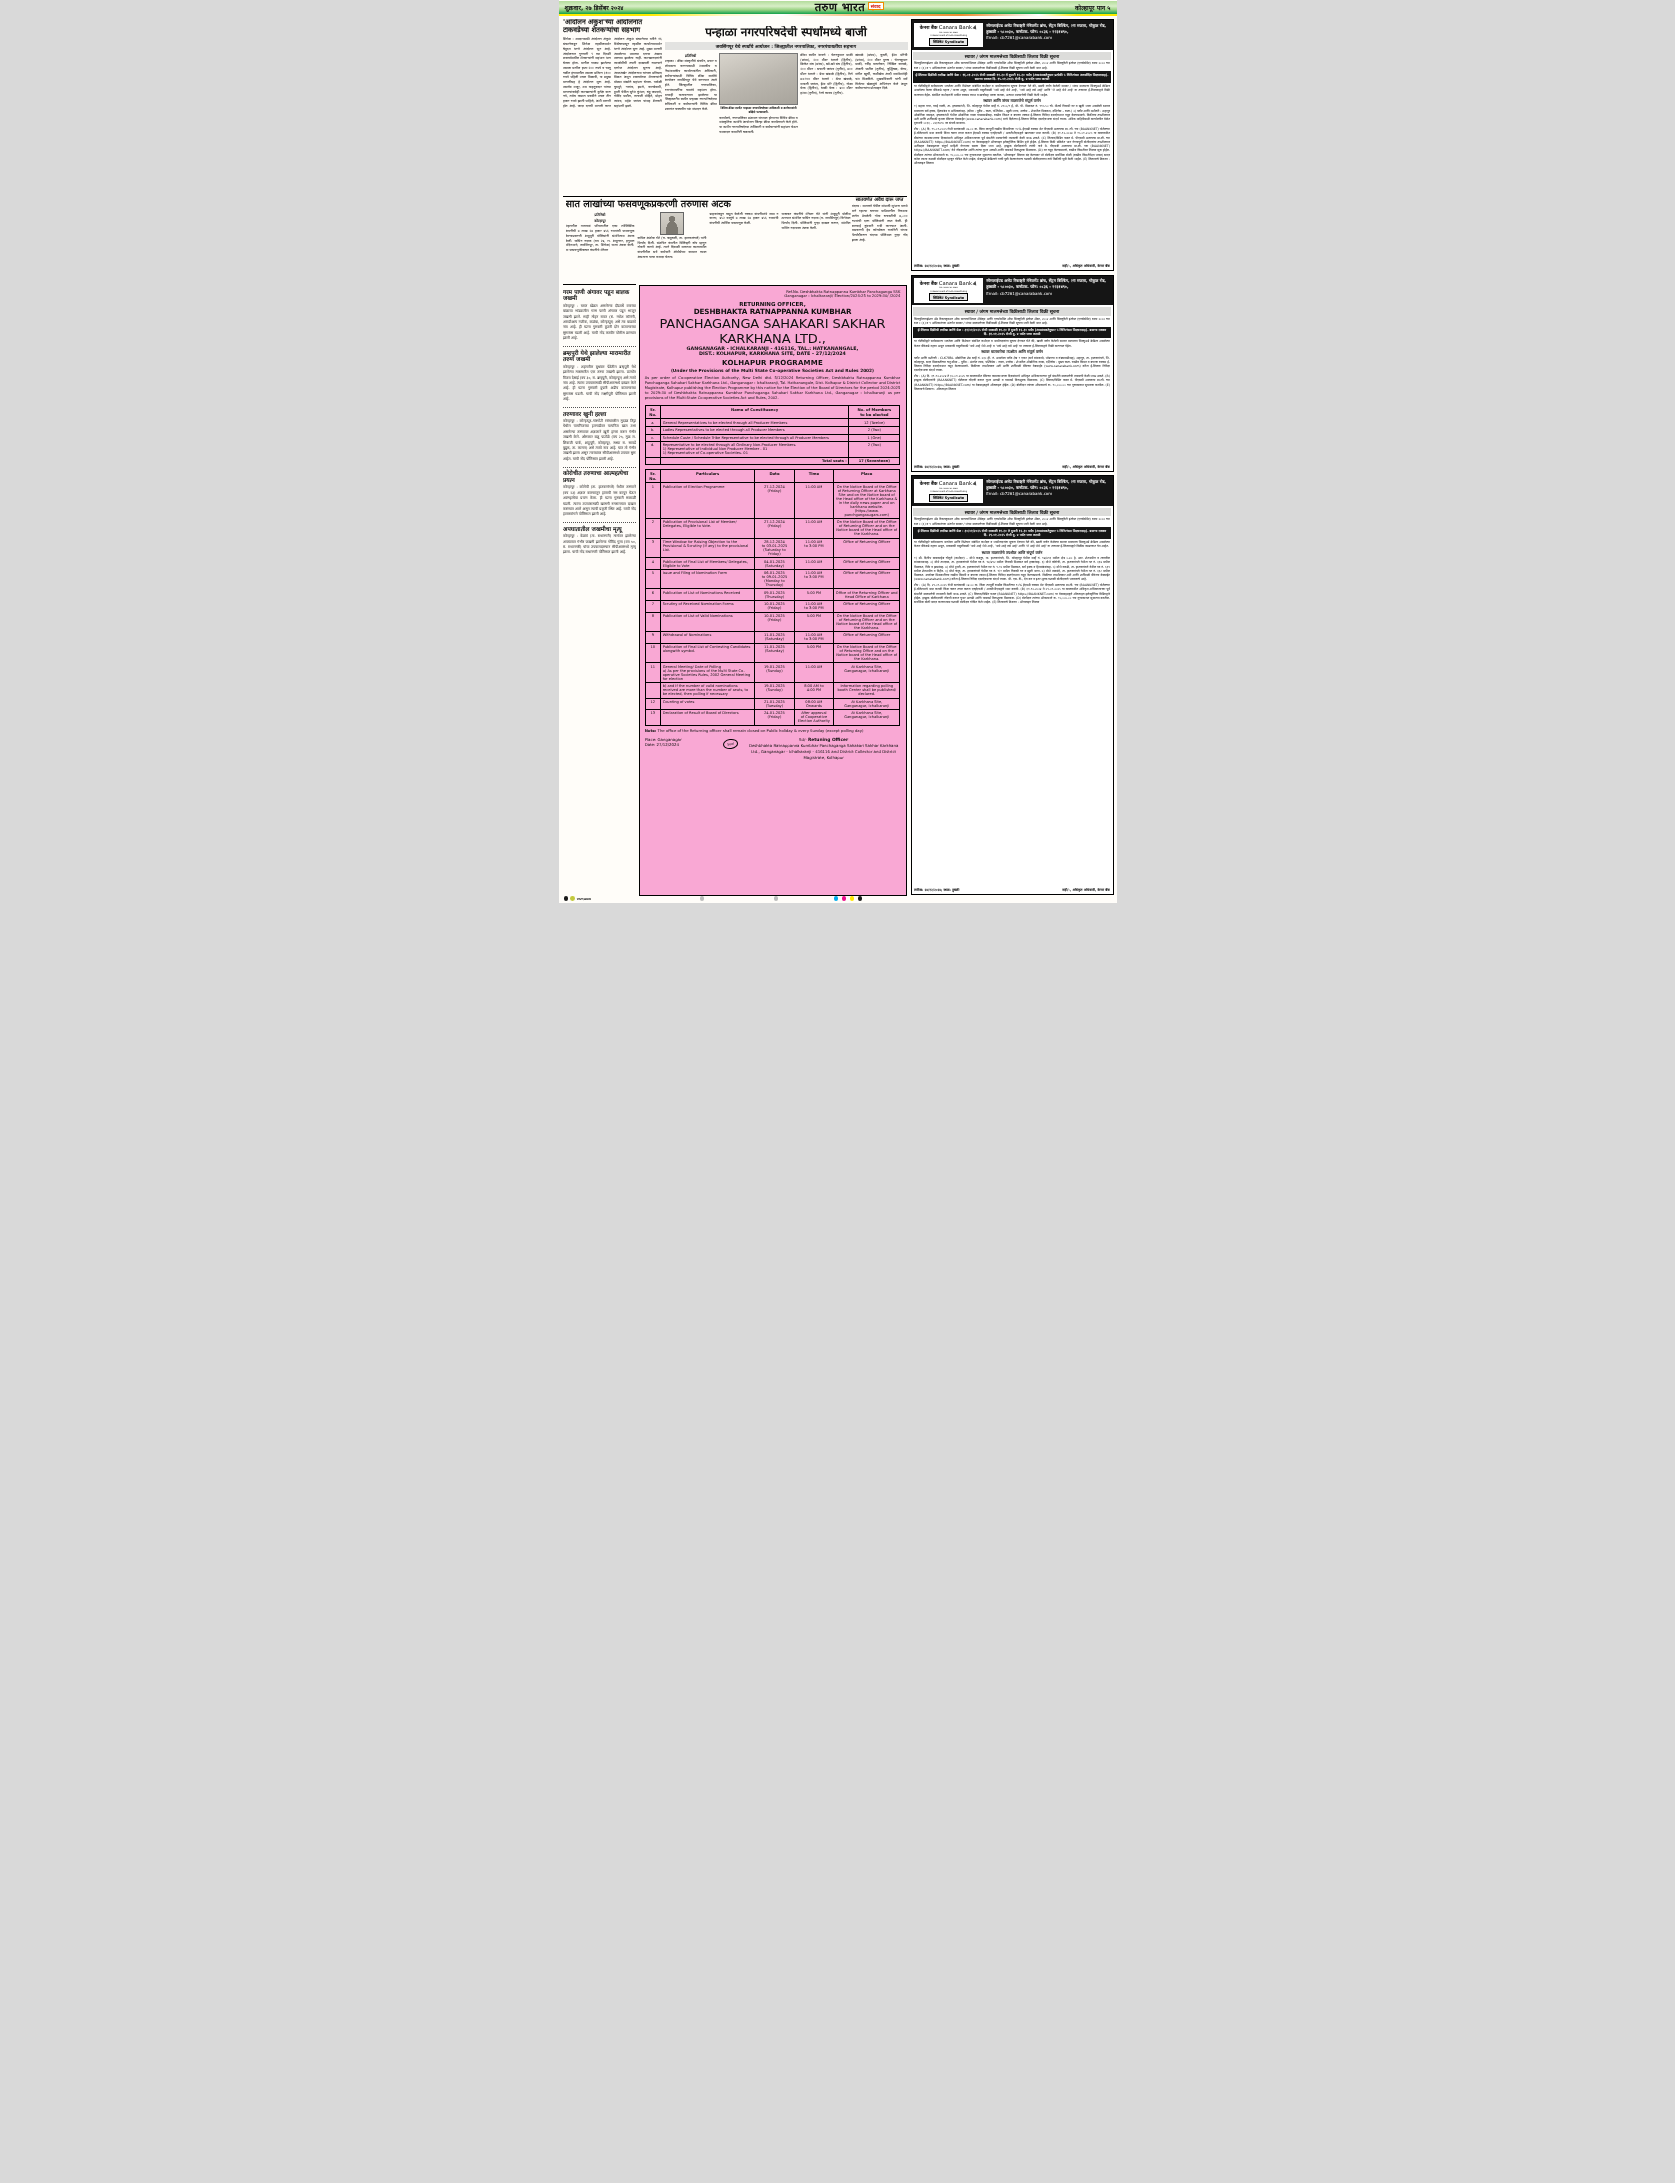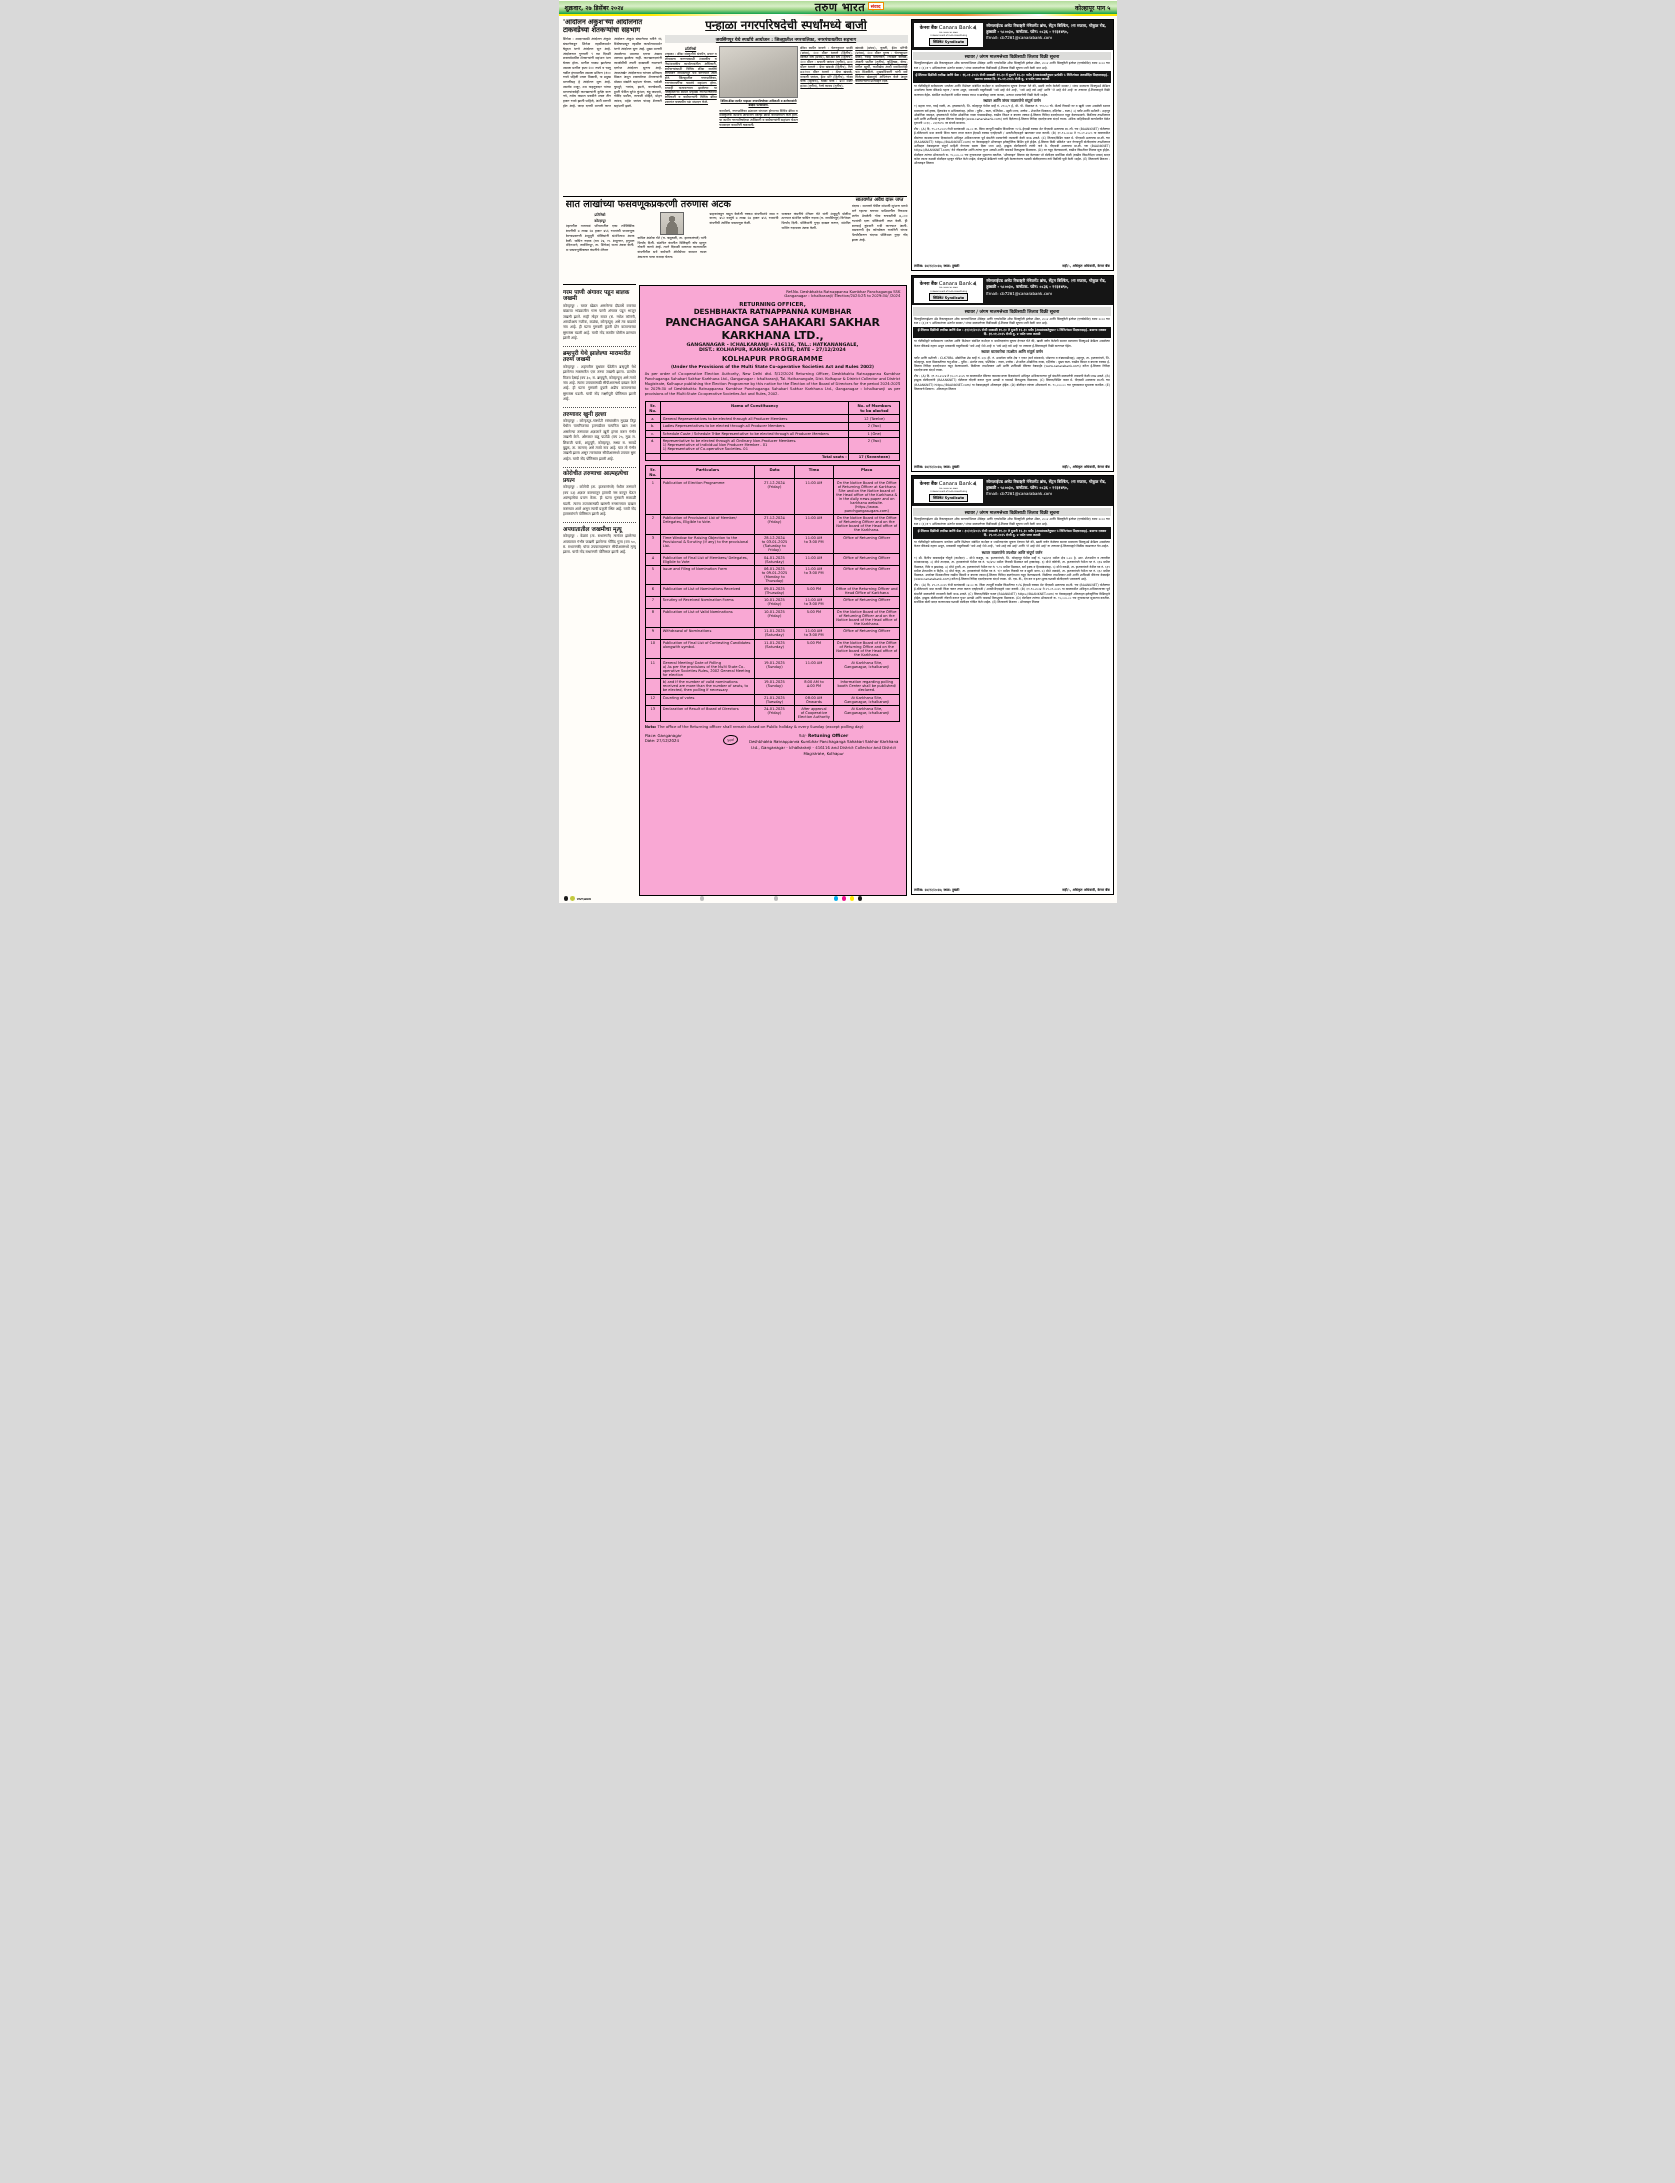--- a/index.html
+++ b/index.html
@@ -25,21 +25,21 @@
   .hl { font-weight:bold; line-height:1.15; }
   .body-txt { font-size:3.4px; line-height:1.4; text-align:justify; }
   .photo { background:linear-gradient(160deg,#d8d4cc 0%,#b9b5ad 55%,#a8a49c 100%); border:0.4px solid #777; }
 
   
   .art-andolan { position:absolute; left:4.4px; top:19px; width:99px; height:175px; overflow:hidden; }
   .art-andolan .hl { font-size:6.8px; margin-bottom:2.6px; }
   .art-andolan .body-txt { column-count:2; column-gap:3.1px; }
 
   
-  .art-panhala { position:absolute; left:106px; top:19px; width:243px; height:175px; overflow:hidden;text-decoration:underline; }
+  .art-panhala { position:absolute; left:106px; top:26px; width:243px; height:175px; overflow:hidden; }
   .art-panhala .hl { font-size:11.8px; text-align:center; }
   .subhead { background:#e3e3e1; font-size:4.6px; font-weight:bold; text-align:center; padding:1.3px 1.7px; margin-top:2.2px; }
   .panhala-cols { display:flex; gap:2.6px; margin-top:2.6px; }
   .panhala-cols > div { flex:1; }
   .pan-photo { width:100%; height:52px; margin-bottom:1.3px; }
   .pan-caption { font-size:3.1px; font-weight:bold; text-align:center; line-height:1.3; margin-bottom:1.3px; }
 
   .rule-h { position:absolute; border-top:0.7px solid #000; }
 
   
@@ -61,21 +61,21 @@
   .sb-item + .sb-item { border-top:0.4px dotted #555; }
   .sb-item .hl { font-size:5.9px; margin-bottom:1.7px; }
   .sb-item .body-txt { font-size:3.6px; line-height:1.5; }
 
   
   .election { position:absolute; left:80px; top:285px; width:268px; height:611px;
     border:1.3px solid #000; padding:3.5px 5.2px; background:#f9a8d4; overflow:hidden; }
   .el-ref { font-size:3.7px; text-align:right; line-height:1.35; }
   .el-officer { font-size:5.5px; font-weight:bold; text-align:center; margin-top:1.7px; }
   .el-co1 { font-size:7.2px; font-weight:bold; text-align:center; letter-spacing:-0.1px; }
-  .el-co2 { font-size:11px; font-weight:bold; text-align:center; letter-spacing:-0.1px; }
+  .el-co2 { font-size:13px; font-weight:normal; text-align:center; letter-spacing:-0.1px; }
   .el-addr { font-size:4.8px; font-weight:bold; text-align:center; }
   .el-title { font-size:7px; font-weight:bold; text-align:center; margin-top:3.1px; letter-spacing:0.2px; }
   .el-sub { font-size:4.3px; font-weight:bold; text-align:center; margin-top:0.9px; }
   .el-intro { font-size:3.7px; line-height:1.38; text-align:justify; margin-top:2.6px; }
   table.el-tbl { width:100%; border-collapse:collapse; margin-top:3.5px; }
   .el-tbl th, .el-tbl td { border:0.6px solid #000; font-size:3.6px; padding:1.3px 1.7px; vertical-align:top; }
   .el-tbl th { text-align:center; font-size:3.8px; }
   .c-sr { width:6%; text-align:center; }
   .c-num { width:20%; text-align:center; }
   .c-date,.c-time { width:15.5%; text-align:center; }

